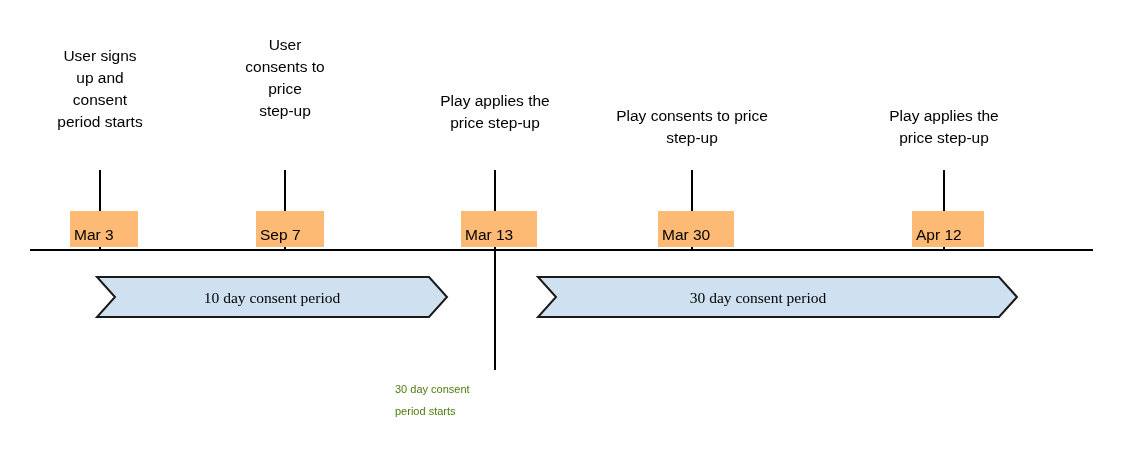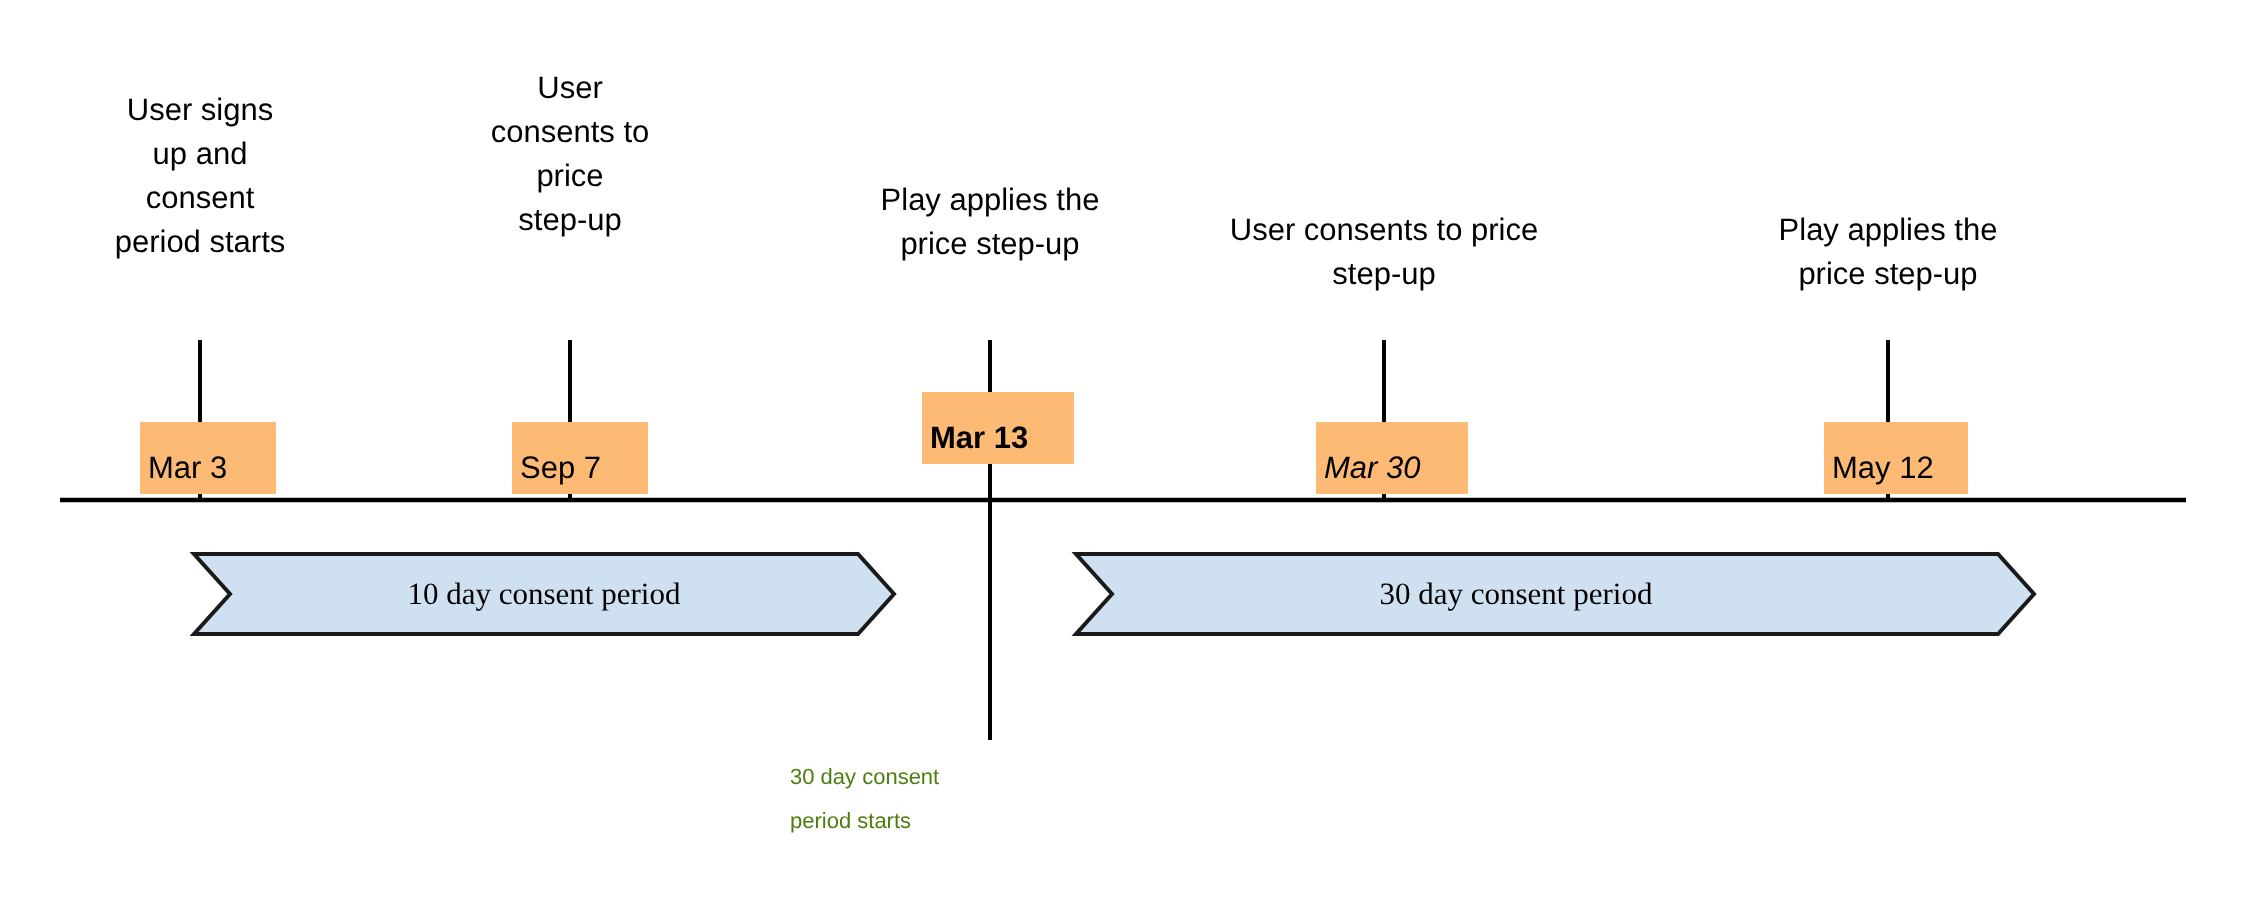--- a/index.html
+++ b/index.html
@@ -90,31 +90,31 @@
       <div class="evt-label" style="left: 25px; top: 45px; width: 150px;">User signs
 up and
 consent
 period starts</div>
       <div class="evt-label" style="left: 210px; top: 34px; width: 150px;">User
 consents to
 price
 step-up</div>
       <div class="evt-label" style="left: 400px; top: 90px; width: 190px;">Play applies the
 price step-up</div>
-      <div class="evt-label" style="left: 577px; top: 105px; width: 230px;">User consents to price
+      <div class="evt-label" style="left: 577px; top: 105px; width: 230px;">Play consents to price
 step-up</div>
       <div class="evt-label" style="left: 849px; top: 105px; width: 190px;">Play applies the
 price step-up</div>
     </div>
   <div id="date-chips-layer">
       <div class="date-chip" style="left: 70px; top: 211px; width: 60px;">Mar 3</div>
       <div class="date-chip" style="left: 256px; top: 211px; width: 60px;">Sep 7</div>
-      <div class="date-chip" style="left: 461px; top: 196px; width: 68px; font-weight: bold;">Mar 13</div>
-      <div class="date-chip" style="left: 658px; top: 211px; width: 68px; font-style: italic;">Mar 30</div>
-      <div class="date-chip" style="left: 912px; top: 211px; width: 64px;">May 12</div>
+      <div class="date-chip" style="left: 461px; top: 211px; width: 68px;">Mar 13</div>
+      <div class="date-chip" style="left: 658px; top: 211px; width: 68px;">Mar 30</div>
+      <div class="date-chip" style="left: 912px; top: 211px; width: 64px;">Apr 12</div>
     </div>
   <div id="band-labels-layer">
       <div class="band-label" style="left: 72px; width: 400px; top: 286.5px; font-family: Liberation Serif, serif;">10 day consent period</div>
       <div class="band-label" style="left: 558px; width: 400px; top: 286.5px; font-family: Liberation Serif, serif;">30 day consent period</div>
     </div>
   <div id="annotations-layer">
       <div class="below-note" style="left: 395px; top: 378px; width: 200px;">30 day consent
 period starts</div>
     </div>
 

